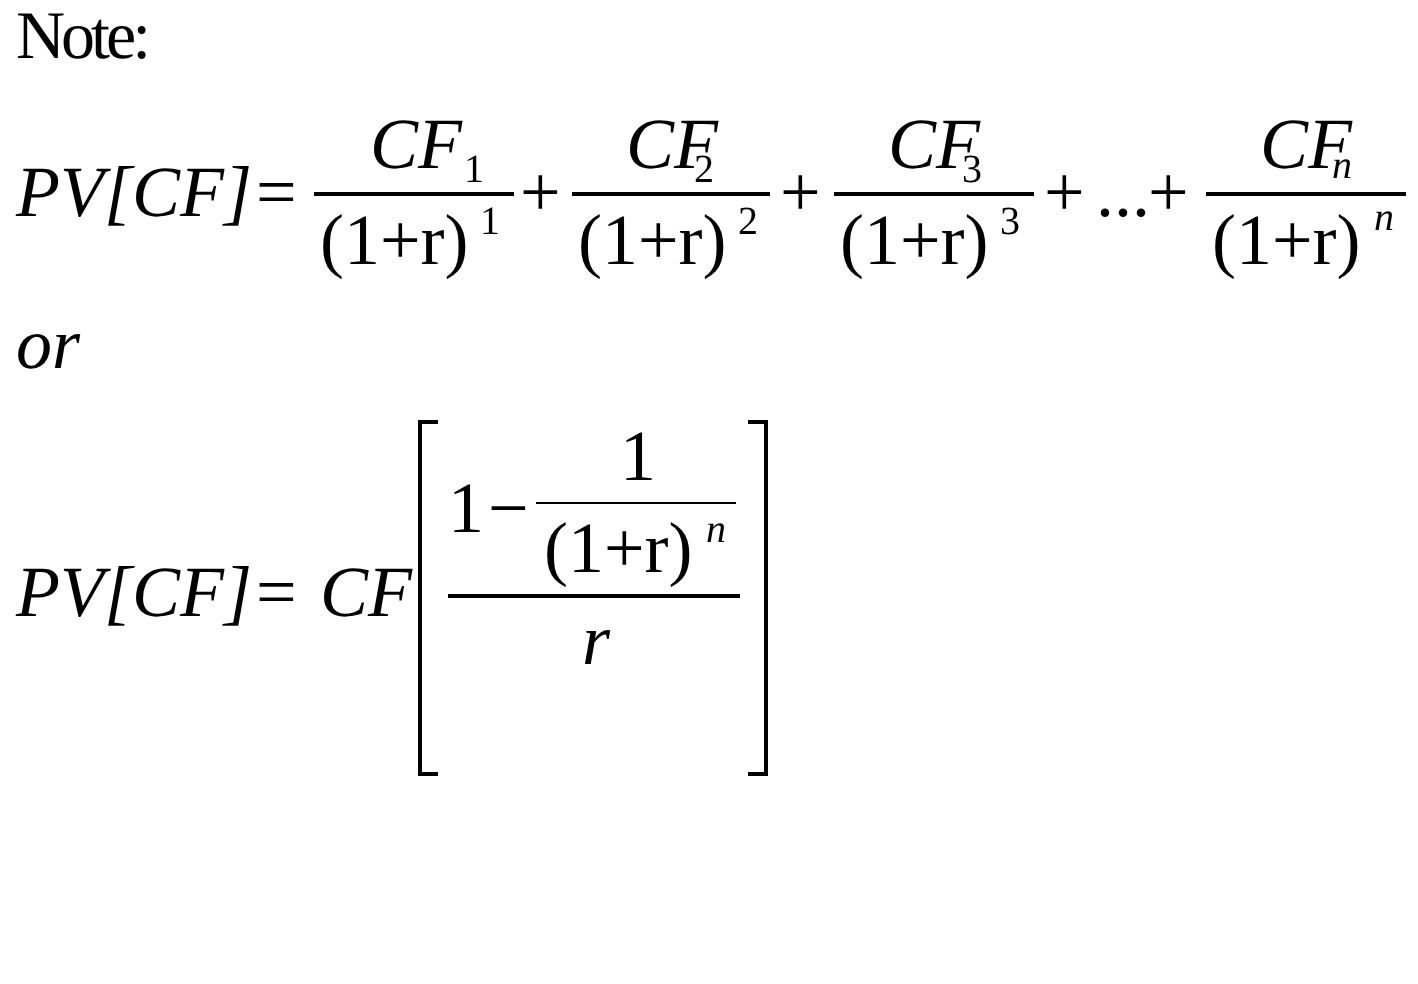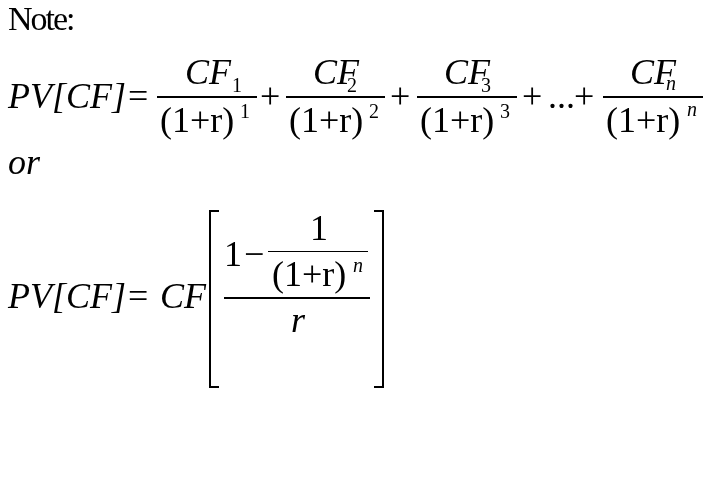--- a/index.html
+++ b/index.html
@@ -48,21 +48,21 @@
   <span class="abs big" style="left:548px;top:78px;">...</span>
   <span class="abs big" style="left:574px;top:78px;">+</span>
 
   <span class="abs big it" style="left:630px;top:54px;">CF</span>
   <span class="abs sub it" style="left:666px;top:72px;font-style:italic;">n</span>
   <div class="frac-line" style="left:603px;top:96px;width:100px;"></div>
   <span class="abs big" style="left:606px;top:102px;">(1+r)</span>
   <span class="abs sup it" style="left:687px;top:98px;">n</span>
 </div>
 
-<span class="abs big it" style="left:8px;top:144px;">or</span>
+<span class="abs big it" style="left:8px;top:154px;">or</span>
 
 <div>
   <span class="abs big it" style="left:8px;top:278px;">PV[CF]</span>
   <span class="abs big" style="left:128px;top:278px;">=</span>
   <span class="abs big it" style="left:160px;top:278px;">CF</span>
 
   <div class="bracket bl" style="left:209px;top:210px;height:174px;"></div>
   <div class="bracket br" style="left:374px;top:210px;height:174px;"></div>
 
   <span class="abs big" style="left:224px;top:236px;">1</span>

